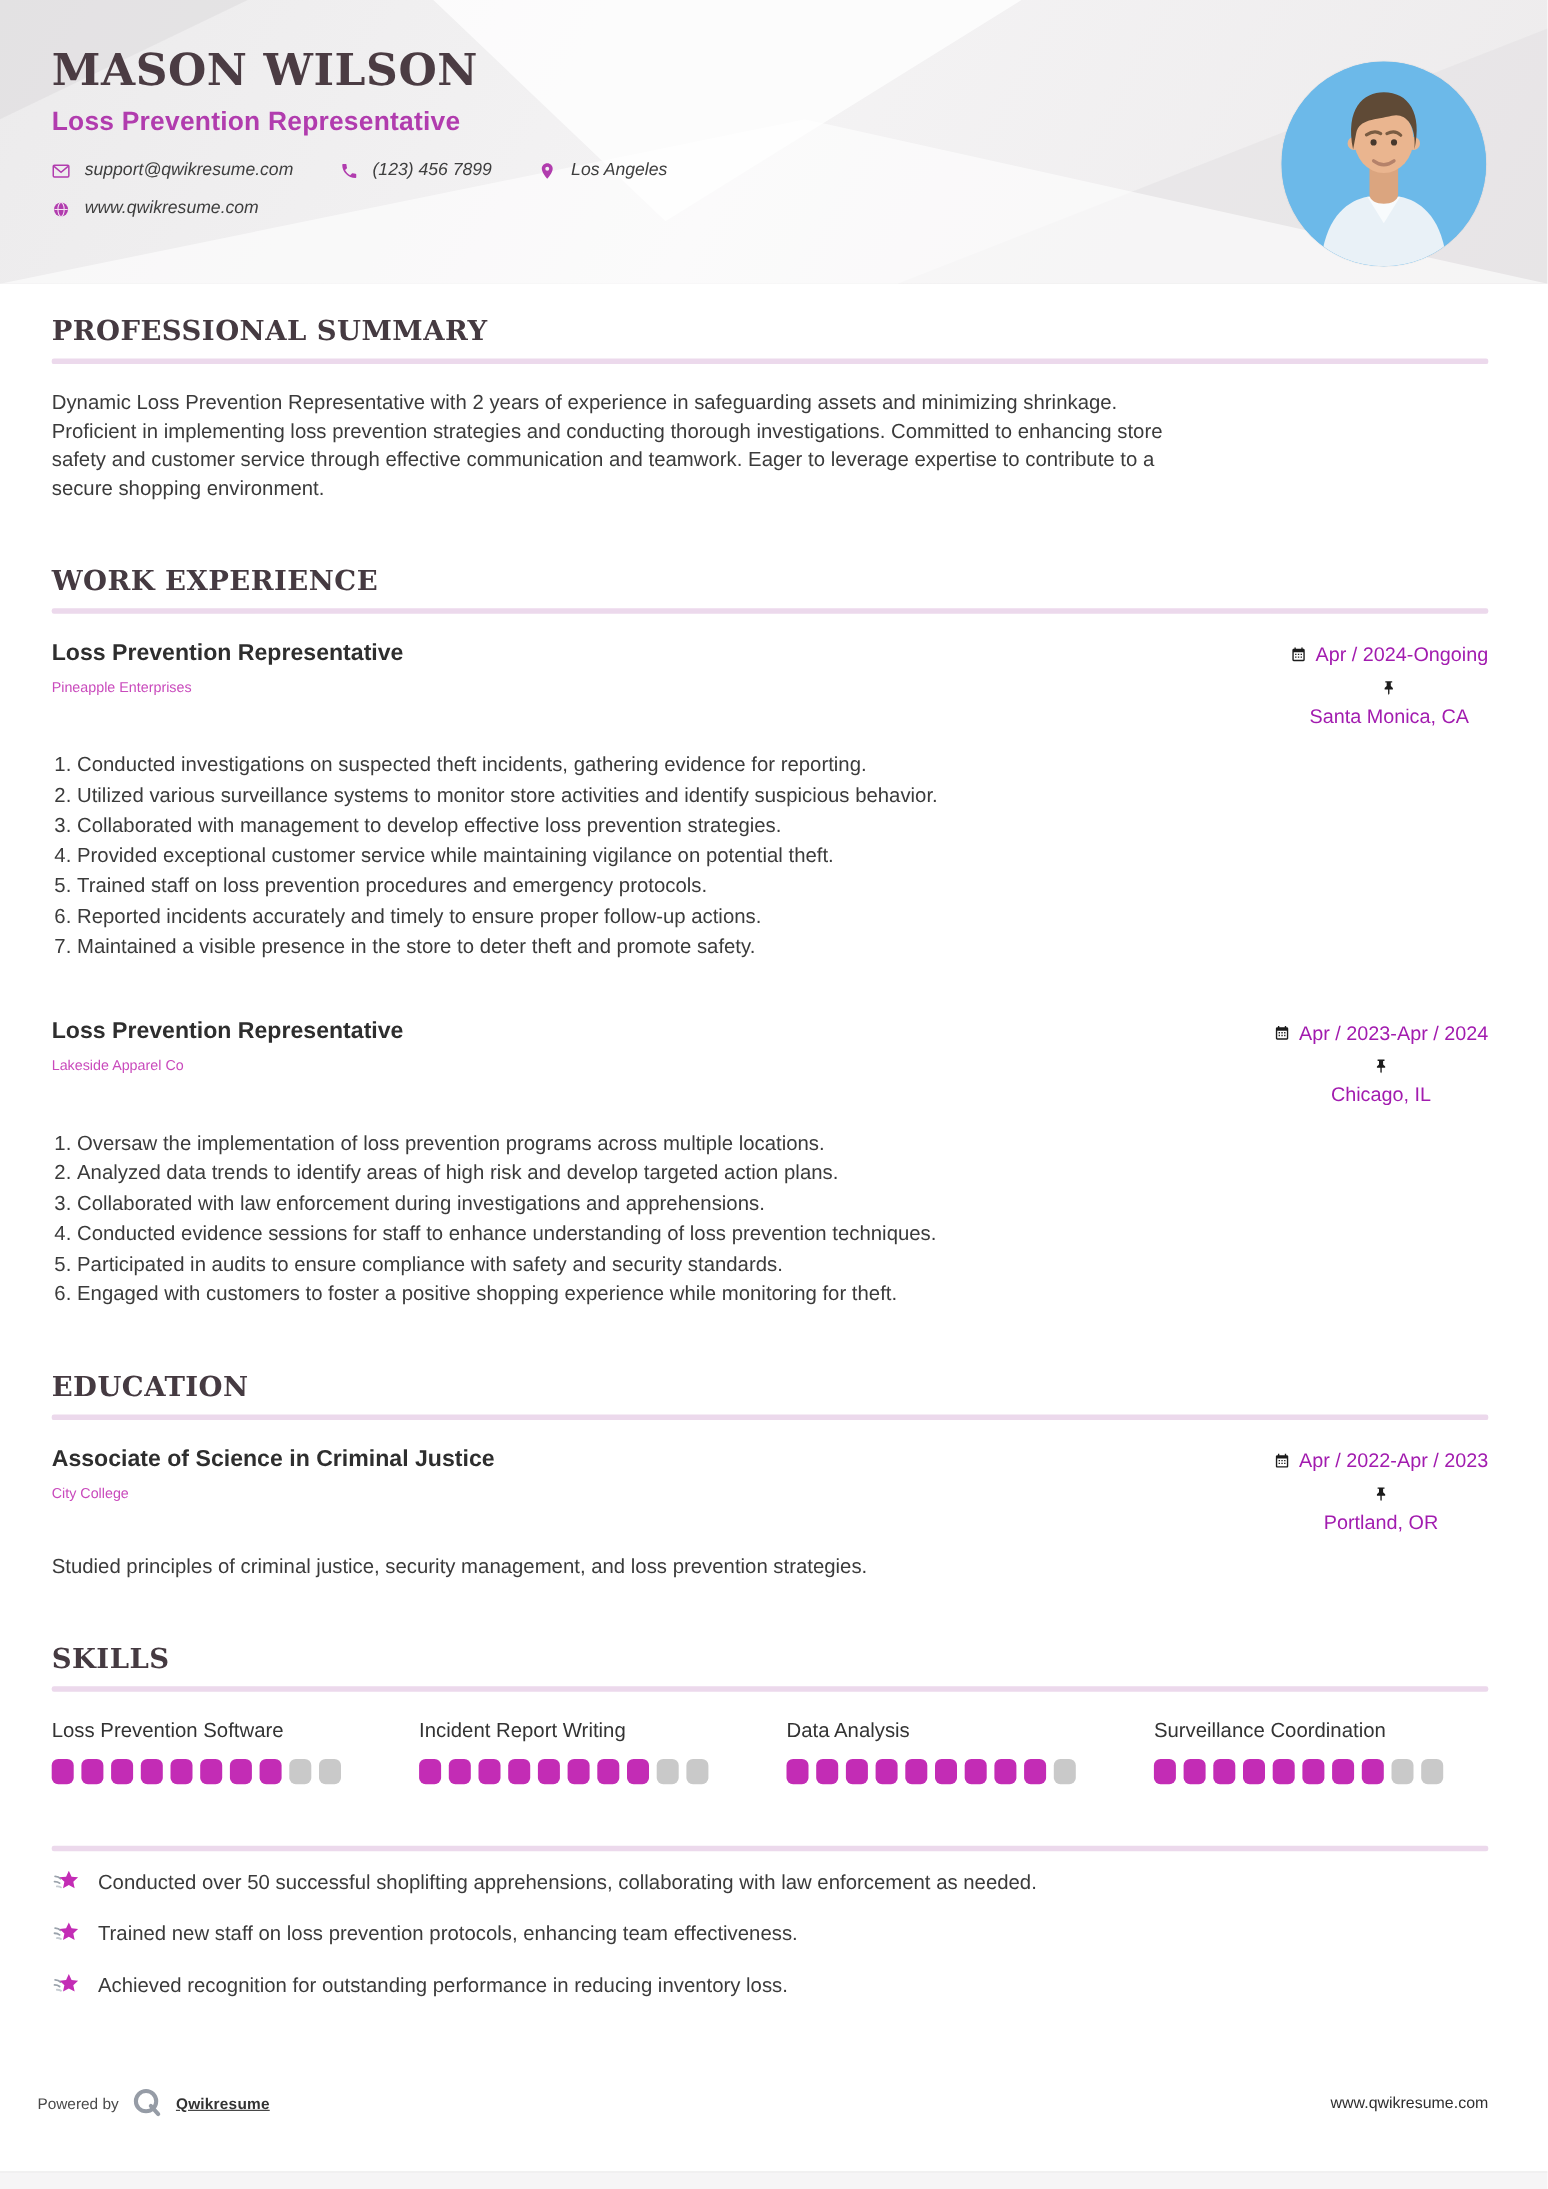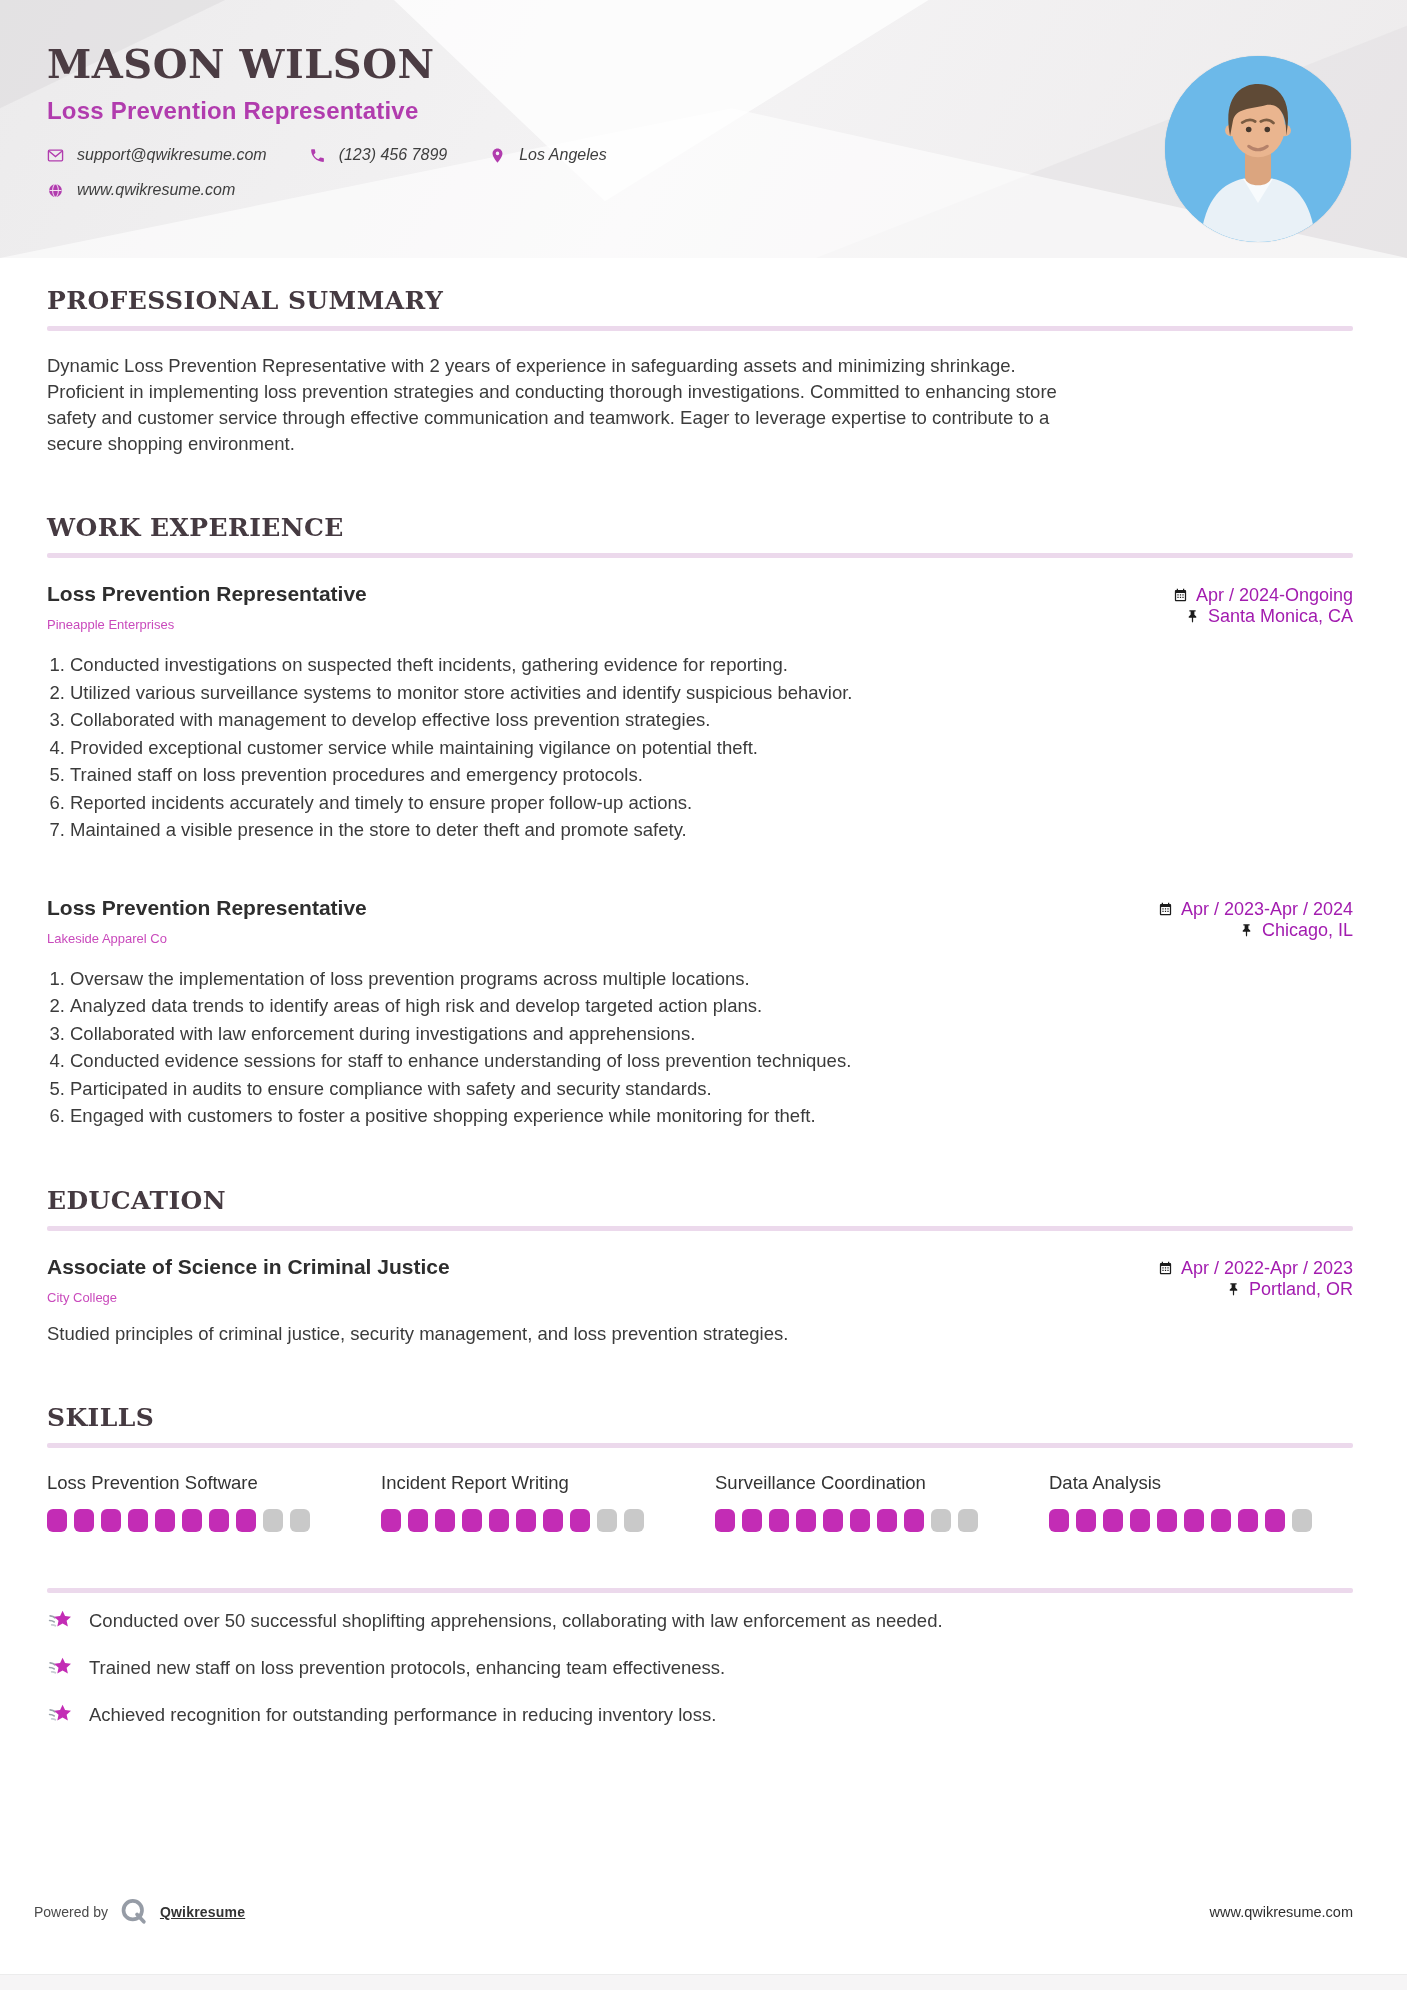--- a/index.html
+++ b/index.html
@@ -35,21 +35,21 @@
   .rule{height:5px;background:var(--underline);margin-top:11px;border-radius:2px;}
   .summary-text{margin:22px 0 0 0;font-size:18.5px;line-height:26px;color:#3b3b3b;max-width:1010px;}
   
   .entry{margin-top:24px;}
   .entry + .entry{margin-top:52px;}
   .entry-head{display:flex;justify-content:space-between;align-items:flex-start;}
   .entry-title{font-size:21px;font-weight:bold;color:#2e2e2e;}
   .entry-company{margin-top:11px;font-size:13px;color:var(--accent-light);}
   .entry-meta{text-align:right;font-size:18px;color:#a21caf;padding-top:3px;flex:0 0 auto;}
   .meta-row{display:flex;justify-content:flex-end;align-items:center;gap:8px;}
-  .meta-row + .meta-row{margin-top:0;}
+  .meta-row + .meta-row{margin-top:12px;flex-direction:column;}
   .micon{width:15px;height:15px;color:#1c1c1c;display:block;}
   ol.bullets{margin:19px 0 0 0;padding:0 0 0 23px;}
   ol.bullets li{font-size:18.5px;line-height:27.5px;color:#3b3b3b;}
   .edu-desc{margin:16px 0 0 0;font-size:18.5px;line-height:26px;color:#3b3b3b;}
   
   .skills-grid{margin-top:24px;display:grid;grid-template-columns:repeat(4,1fr);gap:0 30px;}
   .skill-name{font-size:18.5px;color:#333;}
   .skill-meter{margin-top:15px;display:flex;gap:7px;}
   .skill-meter .dot{width:20px;height:23px;border-radius:6px;background:var(--dot-empty);display:inline-block;}
   .skill-meter .dot.filled{background:var(--dot-filled);}
@@ -286,47 +286,47 @@
             <span class="dot filled"></span>
             <span class="dot filled"></span>
             <span class="dot filled"></span>
             <span class="dot filled"></span>
             <span class="dot"></span>
             <span class="dot"></span>
           </div>
         </div>
 
         <div>
+          <div class="skill-name">Data Analysis</div>
+          <div class="skill-meter">
+            <span class="dot filled"></span>
+            <span class="dot filled"></span>
+            <span class="dot filled"></span>
+            <span class="dot filled"></span>
+            <span class="dot filled"></span>
+            <span class="dot filled"></span>
+            <span class="dot filled"></span>
+            <span class="dot filled"></span>
+            <span class="dot filled"></span>
+            <span class="dot"></span>
+          </div>
+        </div>
+
+        <div>
           <div class="skill-name">Surveillance Coordination</div>
           <div class="skill-meter">
             <span class="dot filled"></span>
             <span class="dot filled"></span>
             <span class="dot filled"></span>
             <span class="dot filled"></span>
             <span class="dot filled"></span>
             <span class="dot filled"></span>
             <span class="dot filled"></span>
             <span class="dot filled"></span>
             <span class="dot"></span>
-            <span class="dot"></span>
-          </div>
-        </div>
-
-        <div>
-          <div class="skill-name">Data Analysis</div>
-          <div class="skill-meter">
-            <span class="dot filled"></span>
-            <span class="dot filled"></span>
-            <span class="dot filled"></span>
-            <span class="dot filled"></span>
-            <span class="dot filled"></span>
-            <span class="dot filled"></span>
-            <span class="dot filled"></span>
-            <span class="dot filled"></span>
-            <span class="dot filled"></span>
             <span class="dot"></span>
           </div>
         </div>
       </div>
   </div>
 
   <div class="section">
     <div class="rule"></div>
     <div class="ach-list">
 

